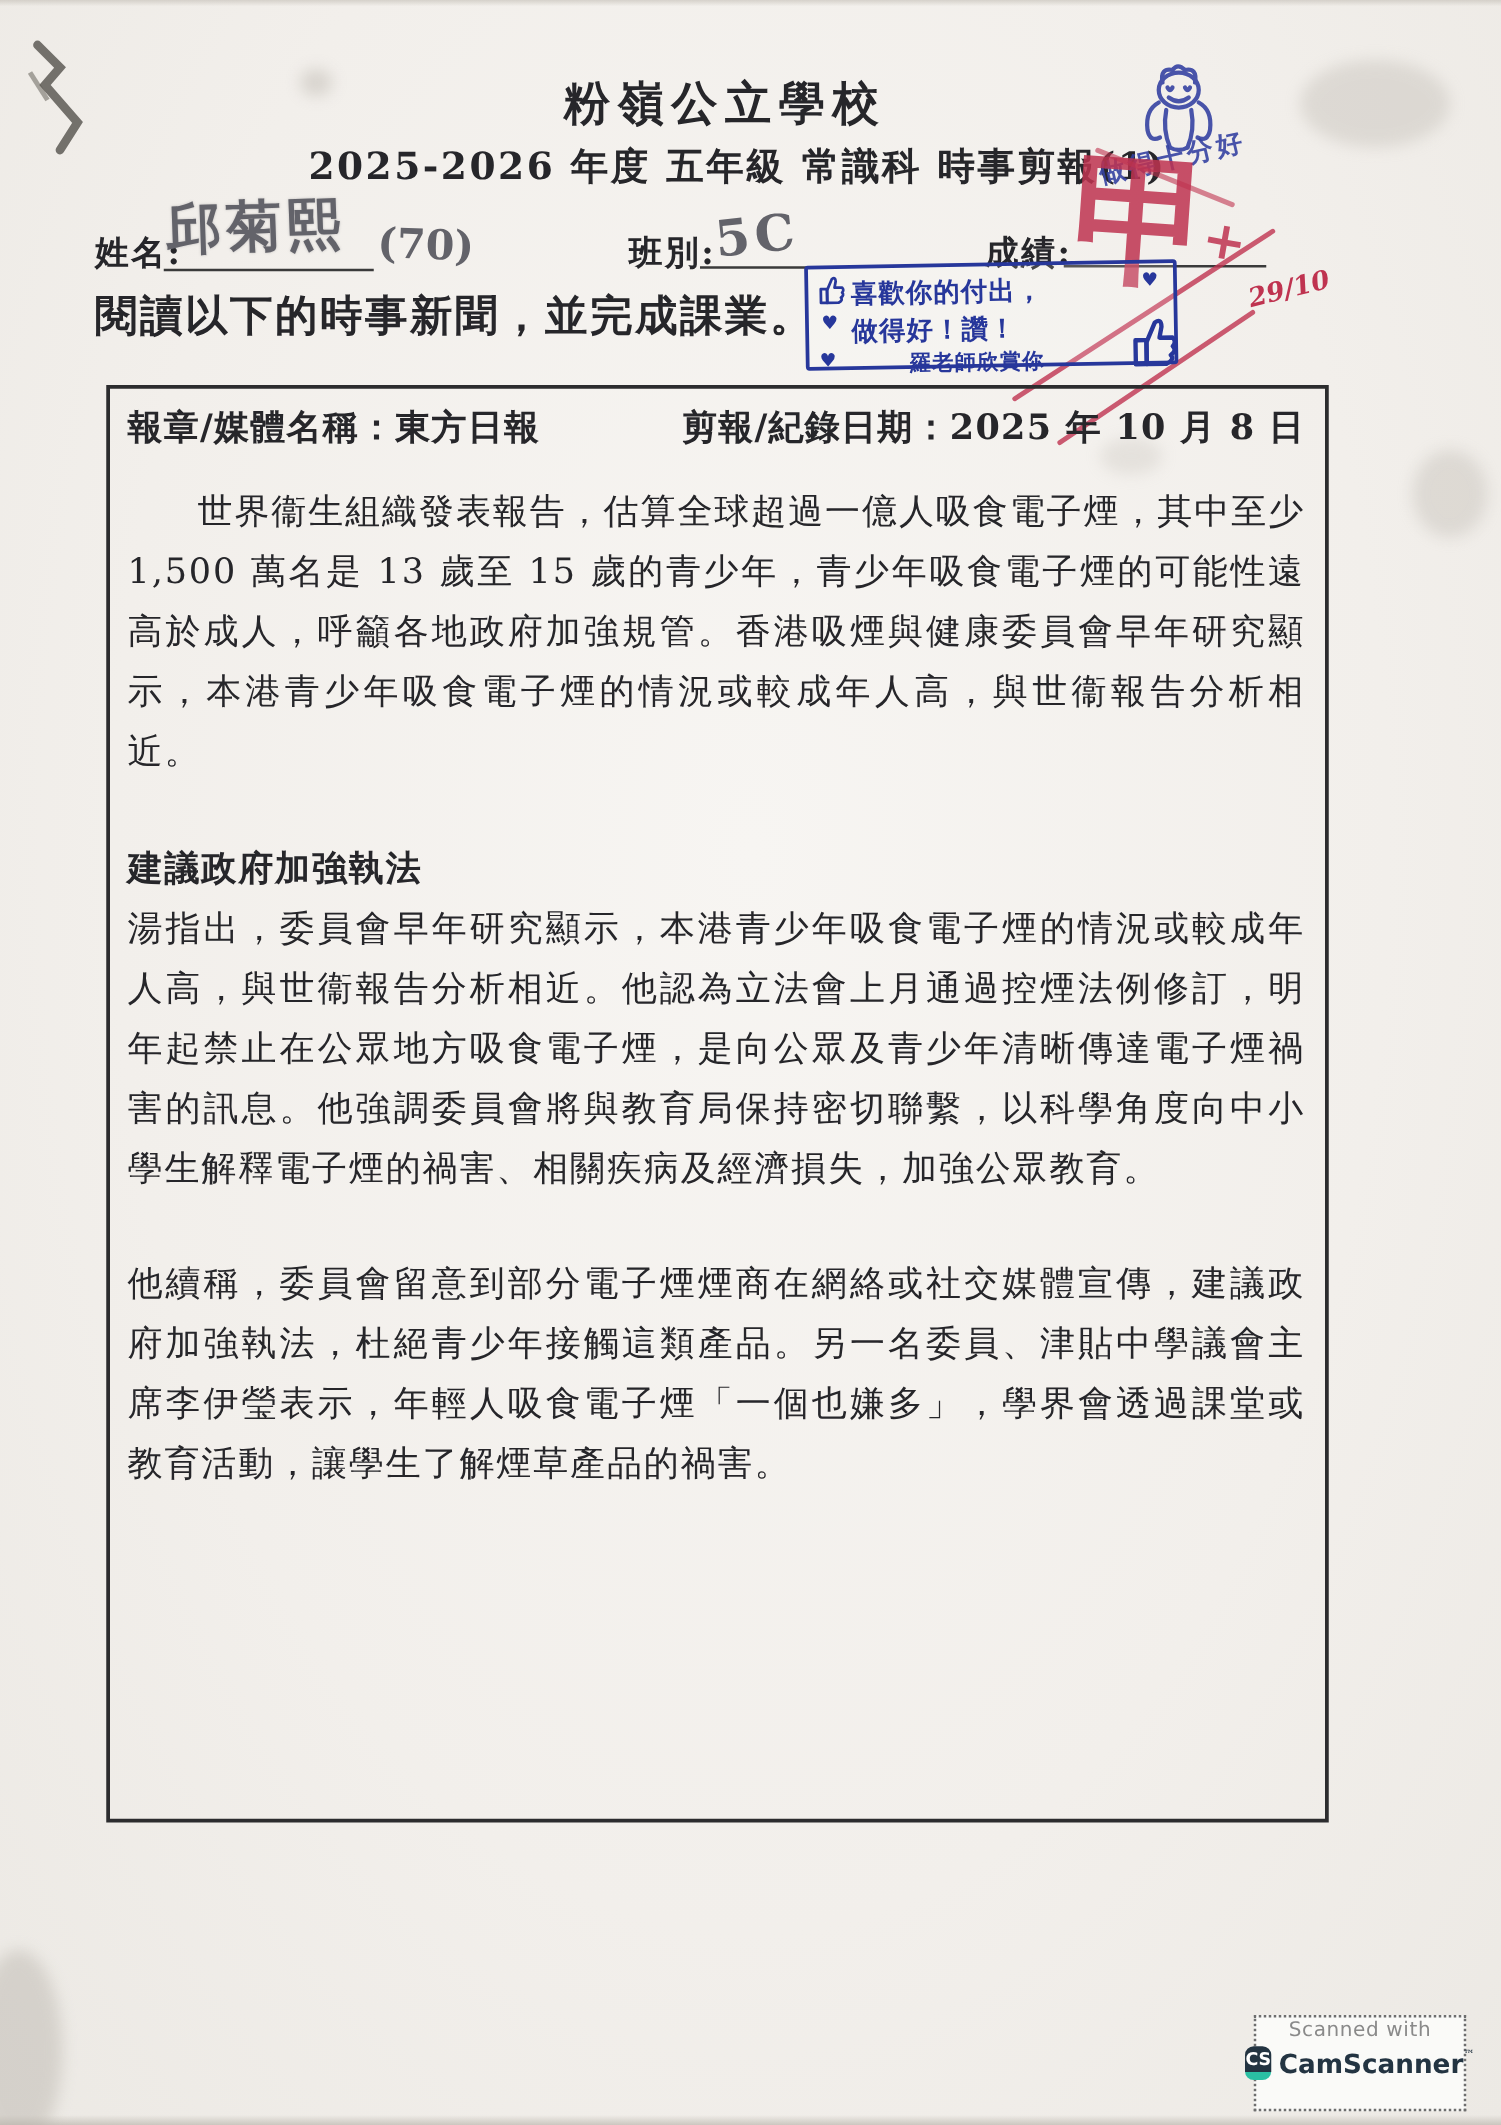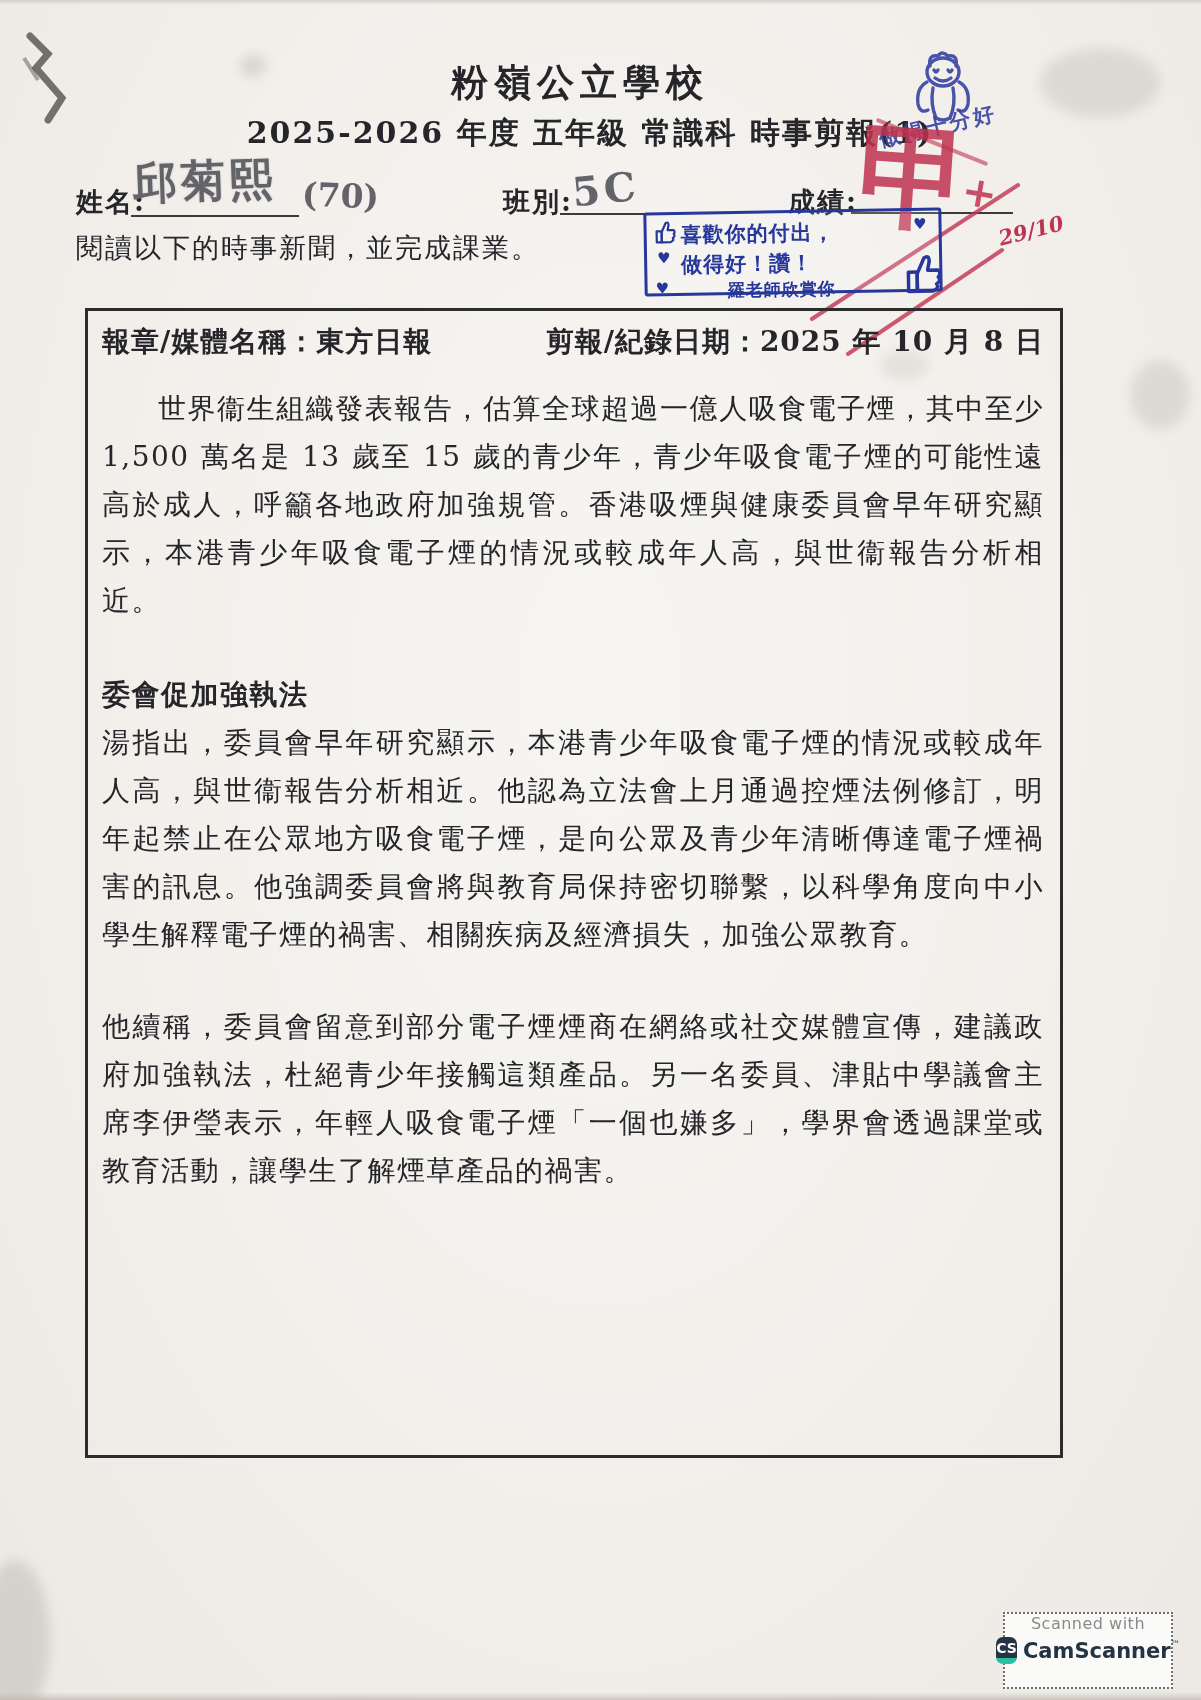--- a/index.html
+++ b/index.html
@@ -86,21 +86,21 @@
   .praise .l2{ font-size:21px; letter-spacing:1px; margin-top:2px; }
   .praise .l3{ font-size:17px; margin-top:1px; padding-left:46px; letter-spacing:1px;}
   .praise .heart{ position:absolute; font-size:15px; }
   .ph1{ right:12px; top:4px; }
   .ph2{ left:10px;  top:34px; font-size:12px;}
   .ph3{ left:8px;   top:64px; font-size:12px;}
   .thumb-small{ position:absolute; left:6px; top:4px; }
   .thumb-big{ position:absolute; right:-4px; bottom:-8px; }
 
   
-  .instruction{ position:absolute; left:76px; top:230px; font-size:27px; letter-spacing:2px; }
+  .instruction{ position:absolute; left:76px; top:230px; font-size:34px; letter-spacing:2px;font-weight:bold; }
 
   
   .clip-box{
     position:absolute; left:85px; top:308px; width:978px; height:1150px;
     border:3px solid #2c2c2e; padding:12px 16px 0 14px; overflow:hidden;
   }
   .clip-head{ display:flex; justify-content:space-between; font-size:28px; font-weight:600; letter-spacing:1px; }
   .headline-wrap{ text-align:center; margin-top:14px; }
   .headline{
     display:inline-block; font-size:29px; font-weight:700; letter-spacing:3px;
@@ -203,21 +203,21 @@
 
   <div class="instruction">閱讀以下的時事新聞，並完成課業。</div>
 
   <div class="clip-box">
     <div class="clip-head">
       <span>報章/媒體名稱：東方日報</span>
       <span>剪報/紀錄日期：2025 年 10 月 8 日</span>
     </div>
     <div class="article">
       <p class="indent">世界衞生組織發表報告，估算全球超過一億人吸食電子煙，其中至少 1,500 萬名是 13 歲至 15 歲的青少年，青少年吸食電子煙的可能性遠高於成人，呼籲各地政府加強規管。香港吸煙與健康委員會早年研究顯示，本港青少年吸食電子煙的情況或較成年人高，與世衞報告分析相近。</p>
-      <div class="subhead">委會促加強執法</div>
+      <div class="subhead">建議政府加強執法</div>
       <p class="after-subhead">湯指出，委員會早年研究顯示，本港青少年吸食電子煙的情況或較成年人高，與世衞報告分析相近。他認為立法會上月通過控煙法例修訂，明年起禁止在公眾地方吸食電子煙，是向公眾及青少年清晰傳達電子煙禍害的訊息。他強調委員會將與教育局保持密切聯繫，以科學角度向中小學生解釋電子煙的禍害、相關疾病及經濟損失，加強公眾教育。</p>
       <p class="last">他續稱，委員會留意到部分電子煙煙商在網絡或社交媒體宣傳，建議政府加強執法，杜絕青少年接觸這類產品。另一名委員、津貼中學議會主席李伊瑩表示，年輕人吸食電子煙「一個也嫌多」，學界會透過課堂或教育活動，讓學生了解煙草產品的禍害。</p>
     </div>
   </div>
 
   <div class="cam-badge">
     <div class="scanned">Scanned with</div>
     <div class="cam-row">
       <div class="cs-logo">CS</div>
       <div>

